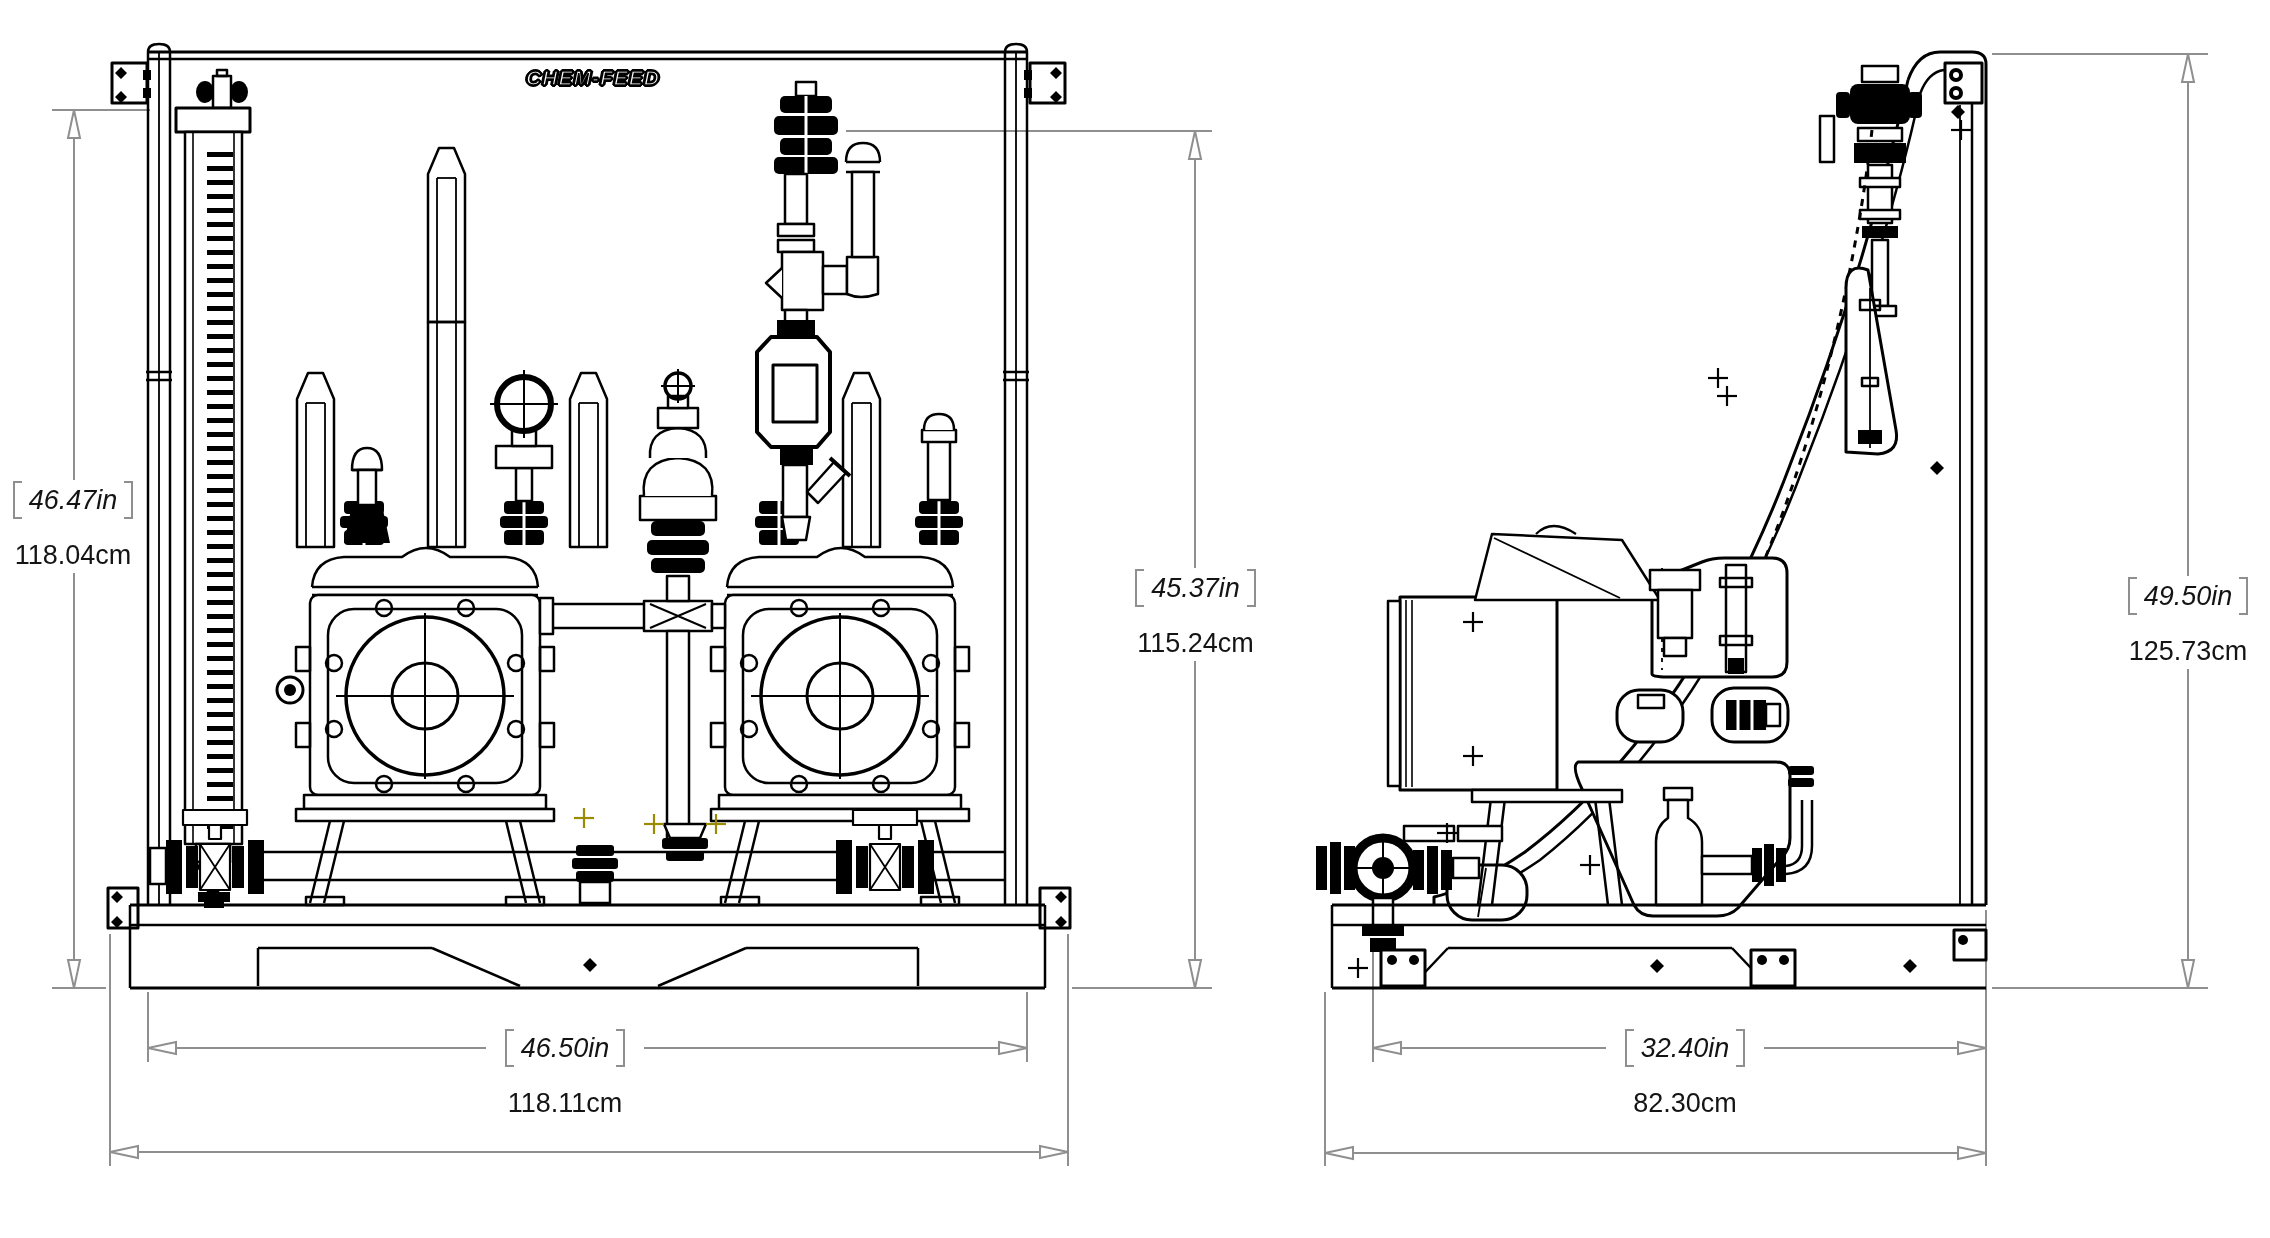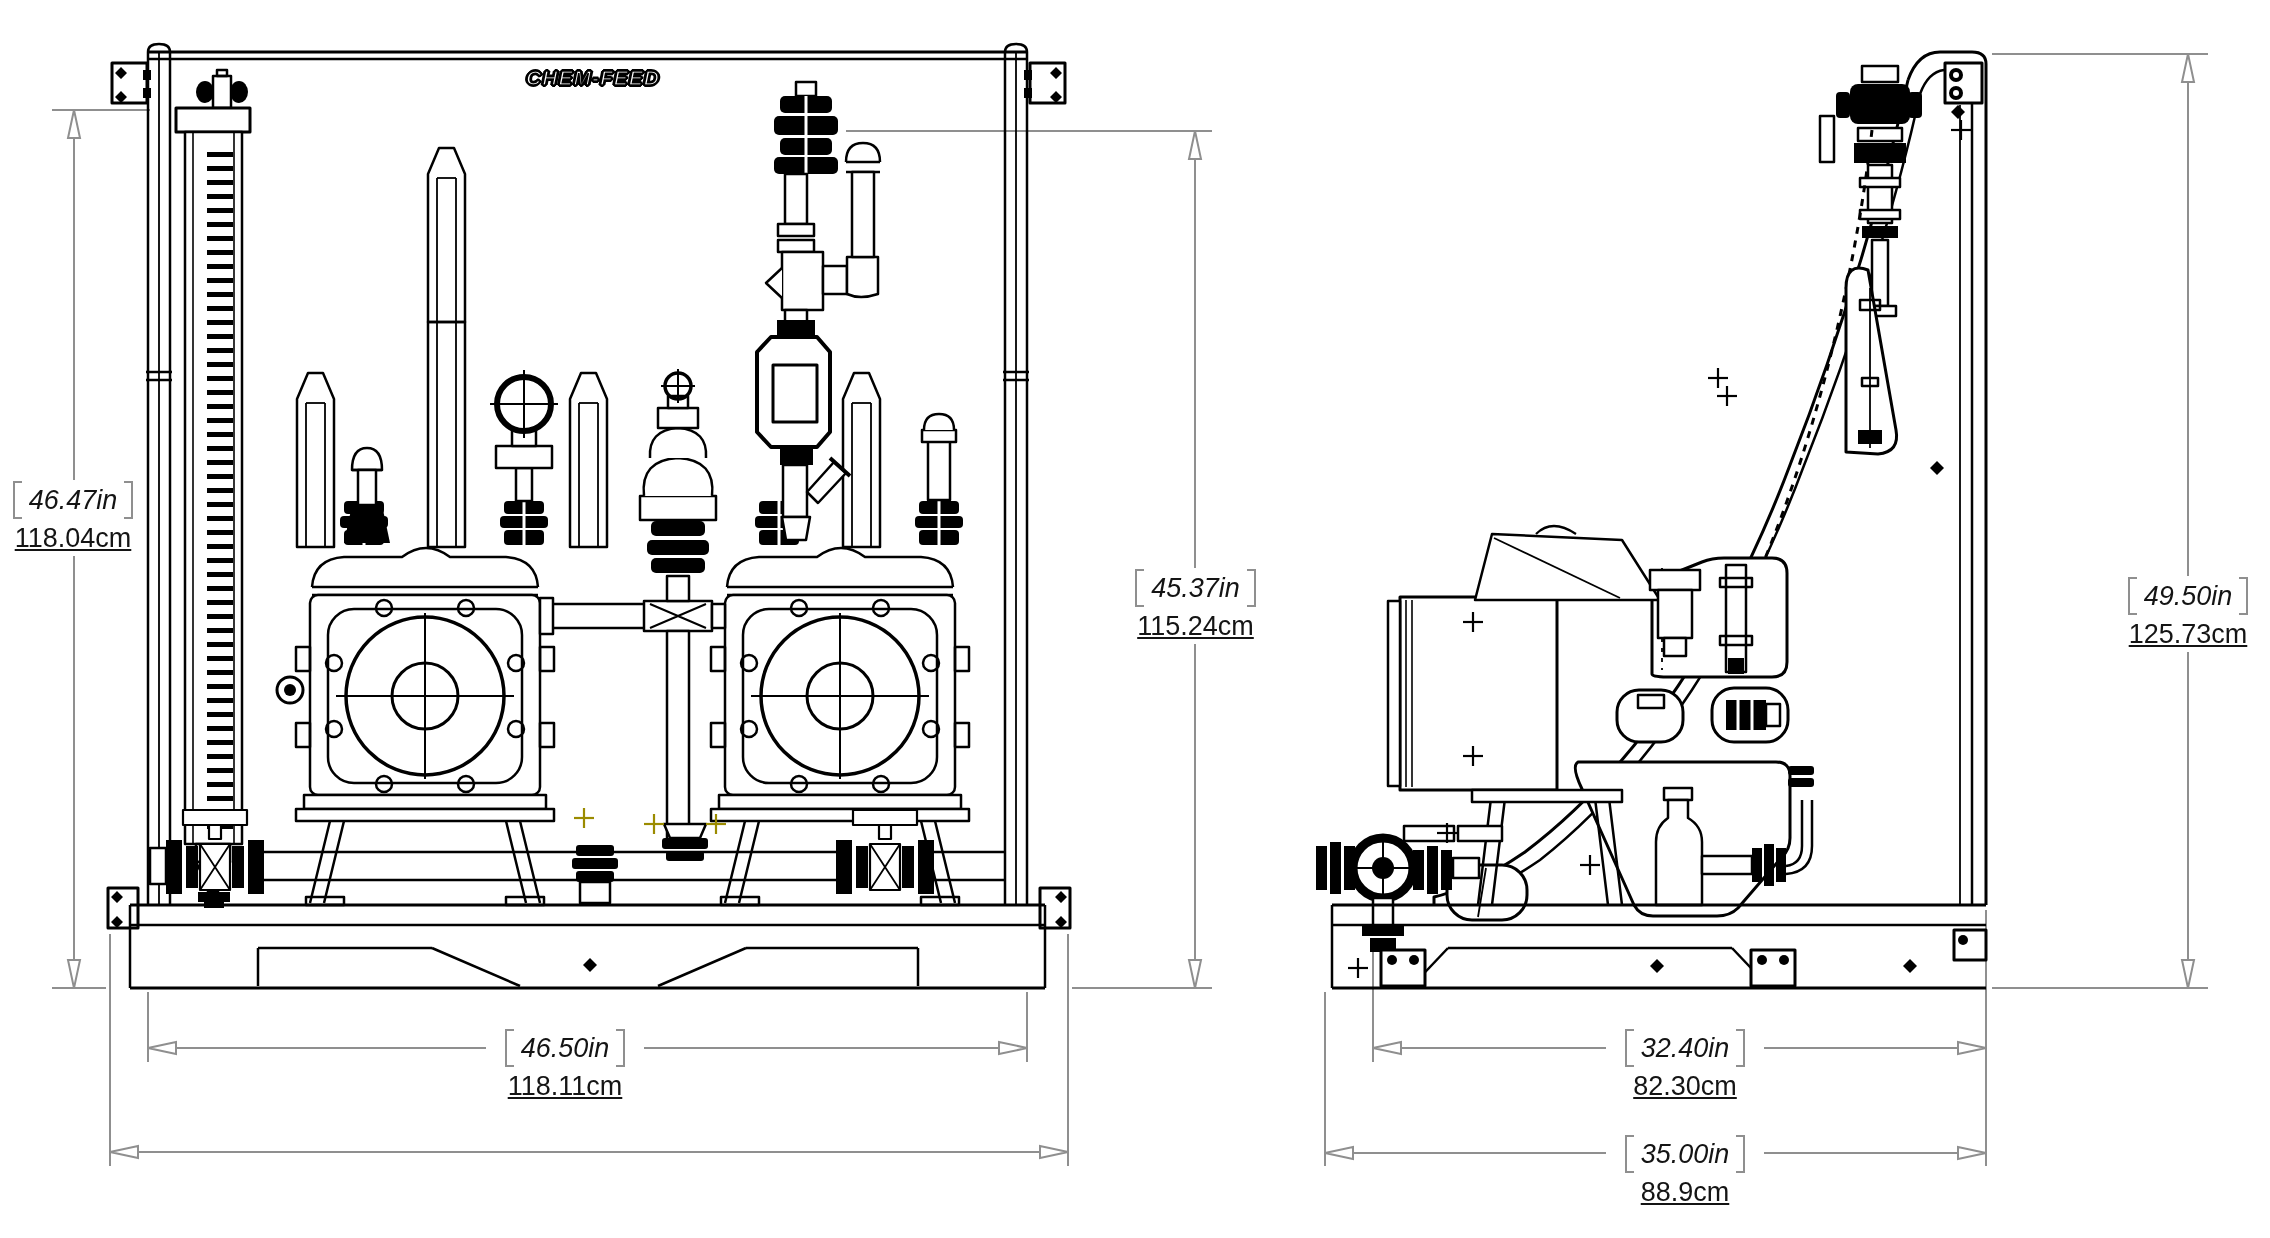--- a/index.html
+++ b/index.html
@@ -15,21 +15,21 @@
     -webkit-text-stroke:1.7px #000;
     text-shadow:-2px 0 0 #000,2px 0 0 #000,0 -2px 0 #000,0 2px 0 #000,
                 -1px -1px 0 #000,1px -1px 0 #000,-1px 1px 0 #000,1px 1px 0 #000;
     white-space:nowrap;
   }
   .dim{
     position:absolute;text-align:center;background:#fff;line-height:1.22;
     padding:1px 0;color:#141414;
   }
   .dim-in{display:flex;align-items:center;justify-content:center;font-size:27px;white-space:nowrap;font-style:italic;}
-  .dim-cm{font-size:27px;white-space:nowrap;margin-top:3px;text-decoration:underline;}
+  .dim-cm{font-size:27px;white-space:nowrap;margin-top:20px;}
   .brk{display:inline-block;width:9px;height:38px;box-sizing:border-box;}
   .brk-l{border:2px solid #8f8f8f;border-right:none;margin-right:7px;}
   .brk-r{border:2px solid #8f8f8f;border-left:none;margin-left:7px;}
 </style>
 </head>
 <body>
 
 <div id="stage">
 
 <svg width="2270" height="1238" viewBox="0 0 2270 1238">
@@ -494,22 +494,14 @@
 
   <div class="dim" style="left:1606px;top:1028px;width:158px;">
     <div class="dim-in">
         <span class="brk brk-l"></span>
         <span>32.40in</span>
         <span class="brk brk-r"></span>
       </div>
     <div class="dim-cm">82.30cm</div>
   </div>
 
-  <div class="dim" style="left:1606px;top:1134px;width:158px;">
-    <div class="dim-in">
-        <span class="brk brk-l"></span>
-        <span>35.00in</span>
-        <span class="brk brk-r"></span>
-      </div>
-    <div class="dim-cm">88.9cm</div>
-  </div>
 
 </div>
 
 </body></html>

